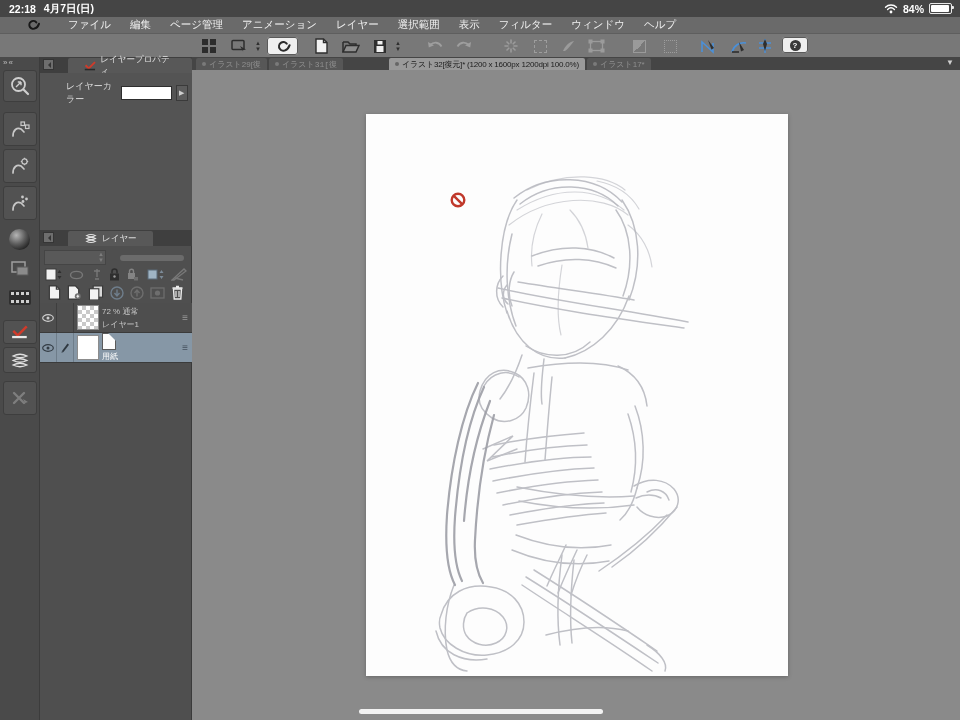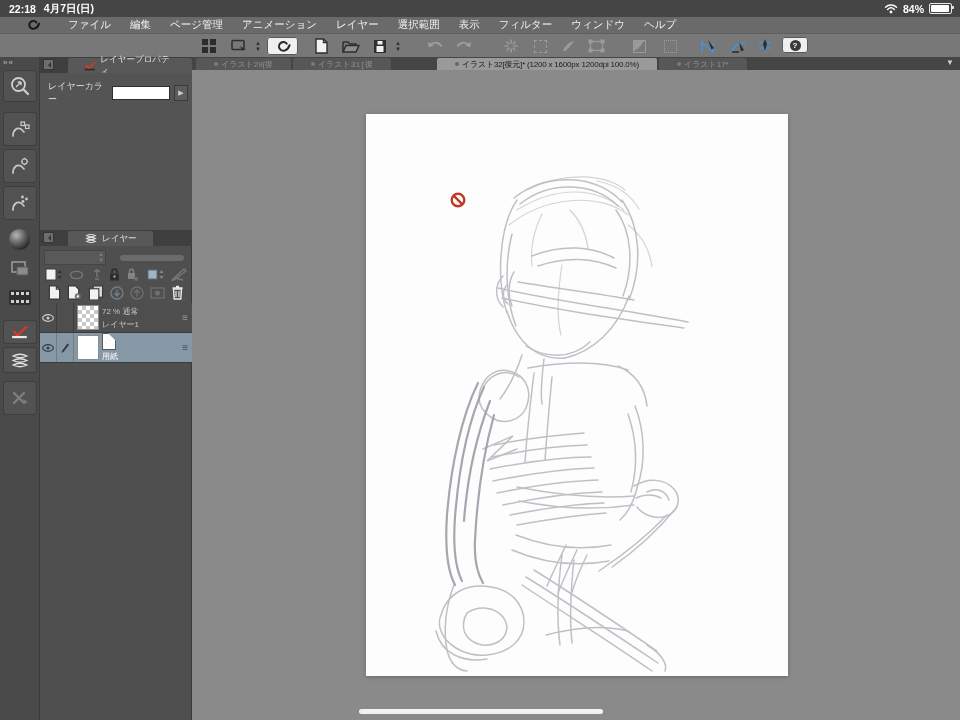--- a/index.html
+++ b/index.html
@@ -29,42 +29,42 @@
   .grid2{display:grid;grid-template-columns:6px 6px;grid-template-rows:6px 6px;gap:2px;}
   .grid2 i{background:#2c2c2c;}
   .spin{display:flex;flex-direction:column;line-height:5px;font-size:6px;color:#2e2e2e;gap:1px;}
   .dash{width:11px;height:11px;border:1px dashed #9d9d9d;}
   .fillsq{width:11px;height:11px;border:1px solid #9a9a9a;background:linear-gradient(135deg,#9a9a9a 50%,rgba(0,0,0,0) 50%);}
   .helpbtn{width:26px;height:16px;background:#efefef;border-radius:3px;display:flex;align-items:center;justify-content:center;box-shadow:0 0 0 1px #5a5a5a inset;}
   .helpbtn b{width:11px;height:11px;border-radius:50%;background:#3a3a3a;color:#fff;font-size:8px;
              display:flex;align-items:center;justify-content:center;font-weight:bold;}
   
   .tabbar{left:192px;top:57px;width:768px;height:13px;background:#454545;display:flex;align-items:flex-end;gap:2px;padding-left:4px;box-sizing:border-box;}
-  .tab{height:12px;display:flex;align-items:center;gap:3px;padding:0 18px;font-size:8px;
+  .tab{height:12px;display:flex;align-items:center;gap:3px;padding:0 6px;font-size:8px;
        background:#575757;color:#8f8f8f;border-radius:2px 2px 0 0;white-space:nowrap;overflow:hidden;}
   .tab .dot{width:4px;height:4px;border-radius:50%;background:#7a7a7a;flex:0 0 auto;}
   .tab.active{background:#9a9a9a;color:#1c1c1c;letter-spacing:-0.2px;}
   .tab.active .dot{background:#666;}
   .tabdrop{position:absolute;right:6px;top:58px;color:#cfcfcf;font-size:8px;}
   
   .sidebar{left:0;top:57px;width:40px;height:663px;background:#4a4a4a;border-right:1px solid #3c3c3c;box-sizing:border-box;}
   .chev{color:#bdbdbd;font-size:8px;padding:1px 0 0 3px;letter-spacing:1px;}
   .sb{width:34px;height:30px;margin:3px auto 0;background:#525252;border:1px solid #3e3e3e;border-radius:3px;
       display:flex;align-items:center;justify-content:center;box-sizing:border-box;}
   .sb.flat{background:none;border-color:transparent;}
   .sphere{width:21px;height:21px;border-radius:50%;background:radial-gradient(circle at 35% 30%,#b5b5b5,#5c5c5c 45%,#181818 85%);}
   
   .panels{left:40px;top:57px;width:152px;height:663px;background:#4f4f4f;border-right:1px solid #3a3a3a;box-sizing:border-box;}
   .phead{position:absolute;left:0;width:152px;height:16px;background:#3f3f3f;display:flex;align-items:flex-end;}
   .ptab{height:15px;margin-left:14px;background:#585858;border-radius:2px 2px 0 0;color:#e3e3e3;
         font-size:8.5px;display:flex;align-items:center;gap:4px;padding:0 16px;}
   .collapse{width:9px;height:9px;margin:0 0 3px 3px;background:#6e6e6e;border:1px solid #353535;position:relative;}
   .collapse:after{content:"";position:absolute;left:1px;top:2px;border:3px solid transparent;border-right-color:#353535;}
   .lpp-body{position:absolute;left:0;top:16px;width:152px;height:157px;background:#545454;}
-  .lp-row{display:flex;align-items:center;gap:4px;padding:7px 4px 0 8px;font-size:9px;color:#dcdcdc;}
+  .lp-row{display:flex;align-items:center;gap:4px;padding:7px 4px 0 8px;font-size:9px;color:#dcdcdc;margin-left:18px;}
   .swatch{width:60px;height:12px;background:#fff;border:1px solid #2e2e2e;}
   .arrowbtn{width:13px;height:14px;background:#5c5c5c;border:1px solid #3a3a3a;color:#cfcfcf;font-size:7px;
             display:flex;align-items:center;justify-content:center;}
   
   .lyr-sec{position:absolute;left:0;top:173px;width:152px;}
   .lyr-ctl{display:flex;align-items:center;}
   .blendbox{width:60px;height:13px;background:#595959;border:1px solid #454545;margin:4px 0 0 4px;position:relative;}
   .blendbox .spin{position:absolute;right:1px;top:1px;color:#7e7e7e;}
   .sliderbar{width:64px;height:6px;background:#6b6b6b;border-radius:3px;margin:4px 0 0 14px;}
   .icorow{display:flex;align-items:center;justify-content:space-between;padding:3px 5px 2px;}

